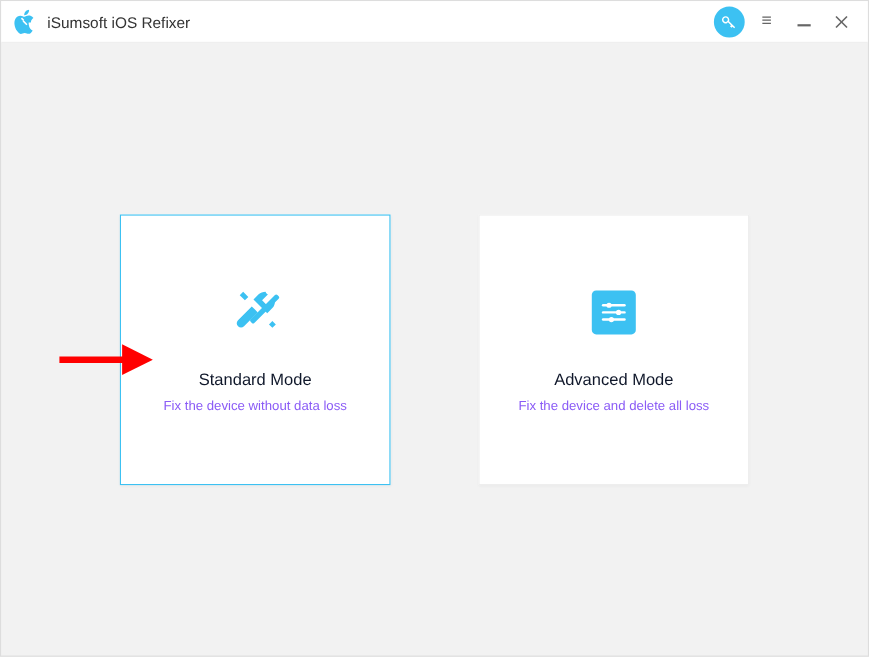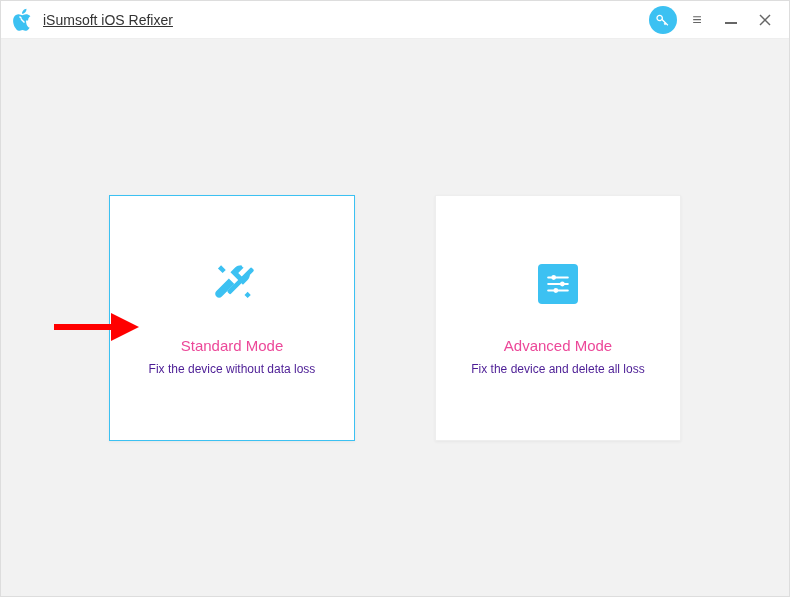--- a/index.html
+++ b/index.html
@@ -24,21 +24,20 @@
     height: 24px;
     margin-right: 8px;
     display: flex;
     align-items: center;
     justify-content: center;
   }
   .app-title {
     font-size: 14px;
     color: #333;
     flex: 1;
-    text-decoration: underline;
   }
   .title-controls {
     display: flex;
     align-items: center;
     gap: 6px;
   }
   .key-btn {
     width: 28px;
     height: 28px;
     border-radius: 50%;
@@ -93,26 +92,26 @@
   .card-icon {
     width: 50px;
     height: 50px;
     margin-bottom: 28px;
     display: flex;
     align-items: center;
     justify-content: center;
   }
   .card-title {
     font-size: 15px;
-    color: #ec4899;
+    color: #0f172a;
     margin-bottom: 8px;
   }
   .card-desc {
     font-size: 12px;
-    color: #4c1d95;
+    color: #8b5cf6;
   }
   .arrow-annotation {
     position: absolute;
     left: 48px;
     top: 268px;
     pointer-events: none;
   }
   .adv-icon-box {
     width: 40px;
     height: 40px;

